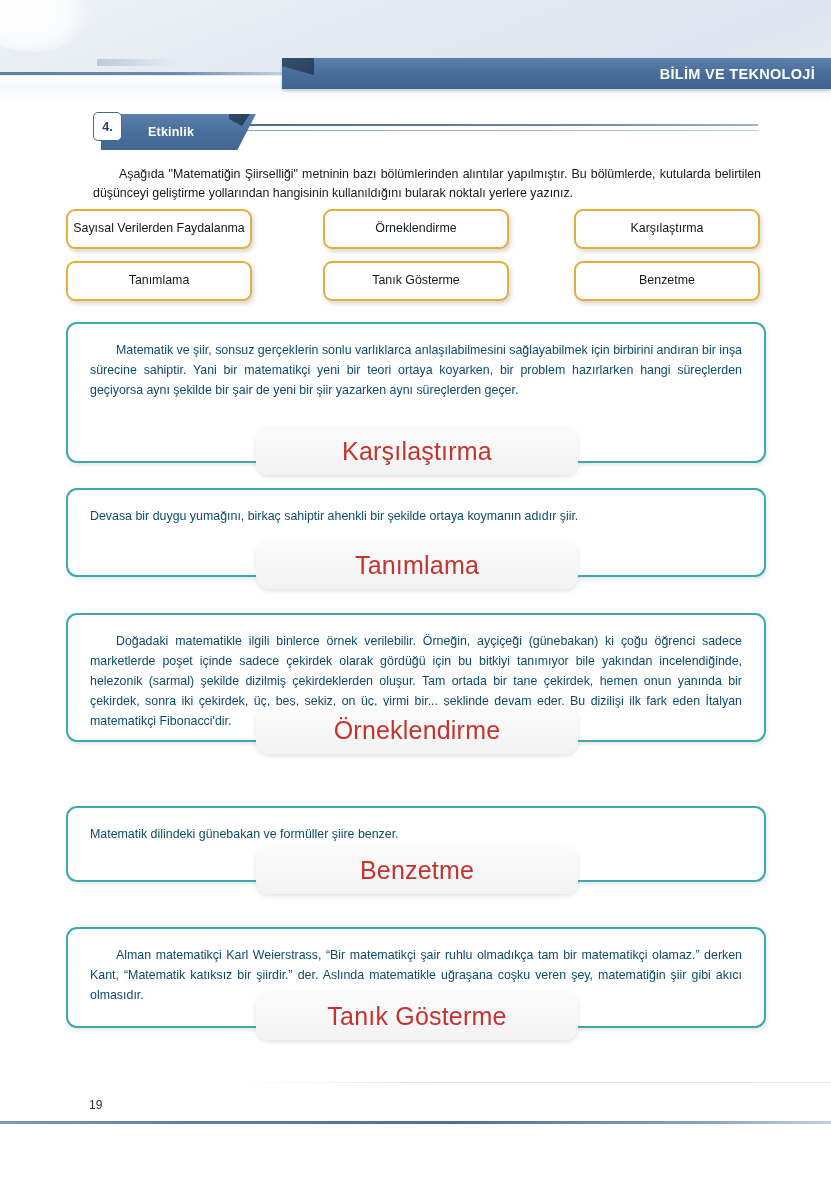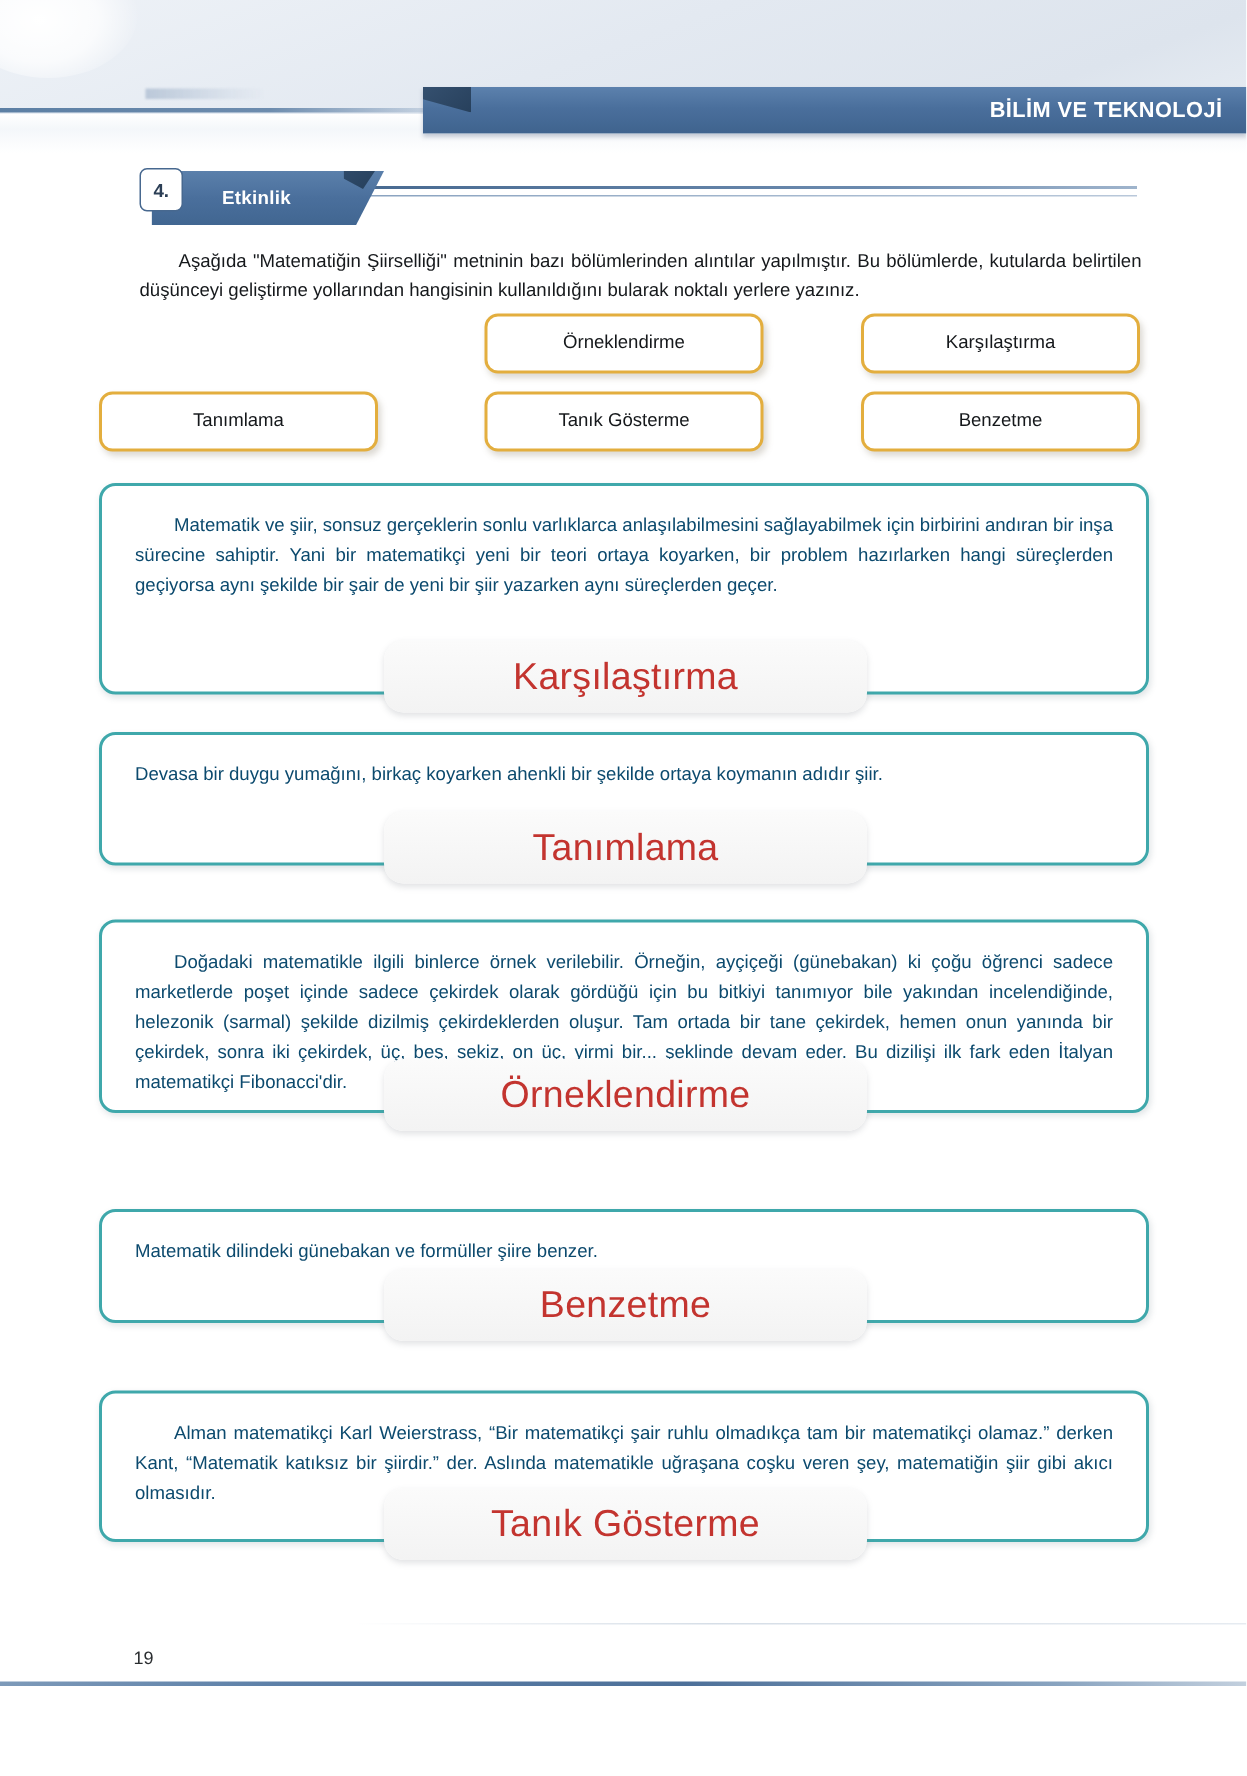--- a/index.html
+++ b/index.html
@@ -302,39 +302,40 @@
     <div class="activity-tab">
       <span class="activity-label">Etkinlik</span>
     </div>
     <div class="activity-tab-fold"></div>
     <div class="activity-num">4.</div>
   </div>
 
   <p class="instruction">Aşağıda "Matematiğin Şiirselliği" metninin bazı bölümlerinden alıntılar yapılmıştır. Bu bölümlerde, kutularda belirtilen düşünceyi geliştirme yollarından hangisinin kullanıldığını bularak noktalı yerlere yazınız.</p>
 
   <div class="options">
+      <div class="option-chip" style="left: 0px; top: 0px; width: 186px; height: 40px;">Sayısal Verilerden Faydalanma</div>
       <div class="option-chip" style="left: 0px; top: 52px; width: 186px; height: 40px;">Tanımlama</div>
       <div class="option-chip" style="left: 257px; top: 0px; width: 186px; height: 40px;">Örneklendirme</div>
       <div class="option-chip" style="left: 257px; top: 52px; width: 186px; height: 40px;">Tanık Gösterme</div>
       <div class="option-chip" style="left: 508px; top: 0px; width: 186px; height: 40px;">Karşılaştırma</div>
       <div class="option-chip" style="left: 508px; top: 52px; width: 186px; height: 40px;">Benzetme</div>
     </div>
 
   <div id="block-list">
       <div class="block" style="top: 322px; height: 153px;">
         <div class="block-box" style="height: 141px;">
           <p class="block-text" style="margin: 0px;">Matematik ve şiir, sonsuz gerçeklerin sonlu varlıklarca anlaşılabilmesini sağlayabilmek için birbirini andıran bir inşa sürecine sahiptir. Yani bir matematikçi yeni bir teori ortaya koyarken, bir problem hazırlarken hangi süreçlerden geçiyorsa aynı şekilde bir şair de yeni bir şiir yazarken aynı süreçlerden geçer.</p>
         </div>
         <div class="answer-pill" style="top: 105px;">
           <span class="answer-text">Karşılaştırma</span>
         </div>
       </div>
       <div class="block" style="top: 488px; height: 101px;">
         <div class="block-box" style="height: 89px;">
-          <p class="block-text noindent" style="margin: 0px;">Devasa bir duygu yumağını, birkaç koyarken ahenkli bir şekilde ortaya koymanın adıdır şiir.</p>
+          <p class="block-text noindent" style="margin: 0px;">Devasa bir duygu yumağını, birkaç sahiptir ahenkli bir şekilde ortaya koymanın adıdır şiir.</p>
         </div>
         <div class="answer-pill" style="top: 53px;">
           <span class="answer-text">Tanımlama</span>
         </div>
       </div>
       <div class="block" style="top: 613px; height: 141px;">
         <div class="block-box" style="height: 129px;">
           <p class="block-text" style="margin: 0px;">Doğadaki matematikle ilgili binlerce örnek verilebilir. Örneğin, ayçiçeği (günebakan) ki çoğu öğrenci sadece marketlerde poşet içinde sadece çekirdek olarak gördüğü için bu bitkiyi tanımıyor bile yakından incelendiğinde, helezonik (sarmal) şekilde dizilmiş çekirdeklerden oluşur. Tam ortada bir tane çekirdek, hemen onun yanında bir çekirdek, sonra iki çekirdek, üç, beş, sekiz, on üç, yirmi bir... şeklinde devam eder. Bu dizilişi ilk fark eden İtalyan matematikçi Fibonacci'dir.</p>
         </div>
         <div class="answer-pill" style="top: 93px;">

